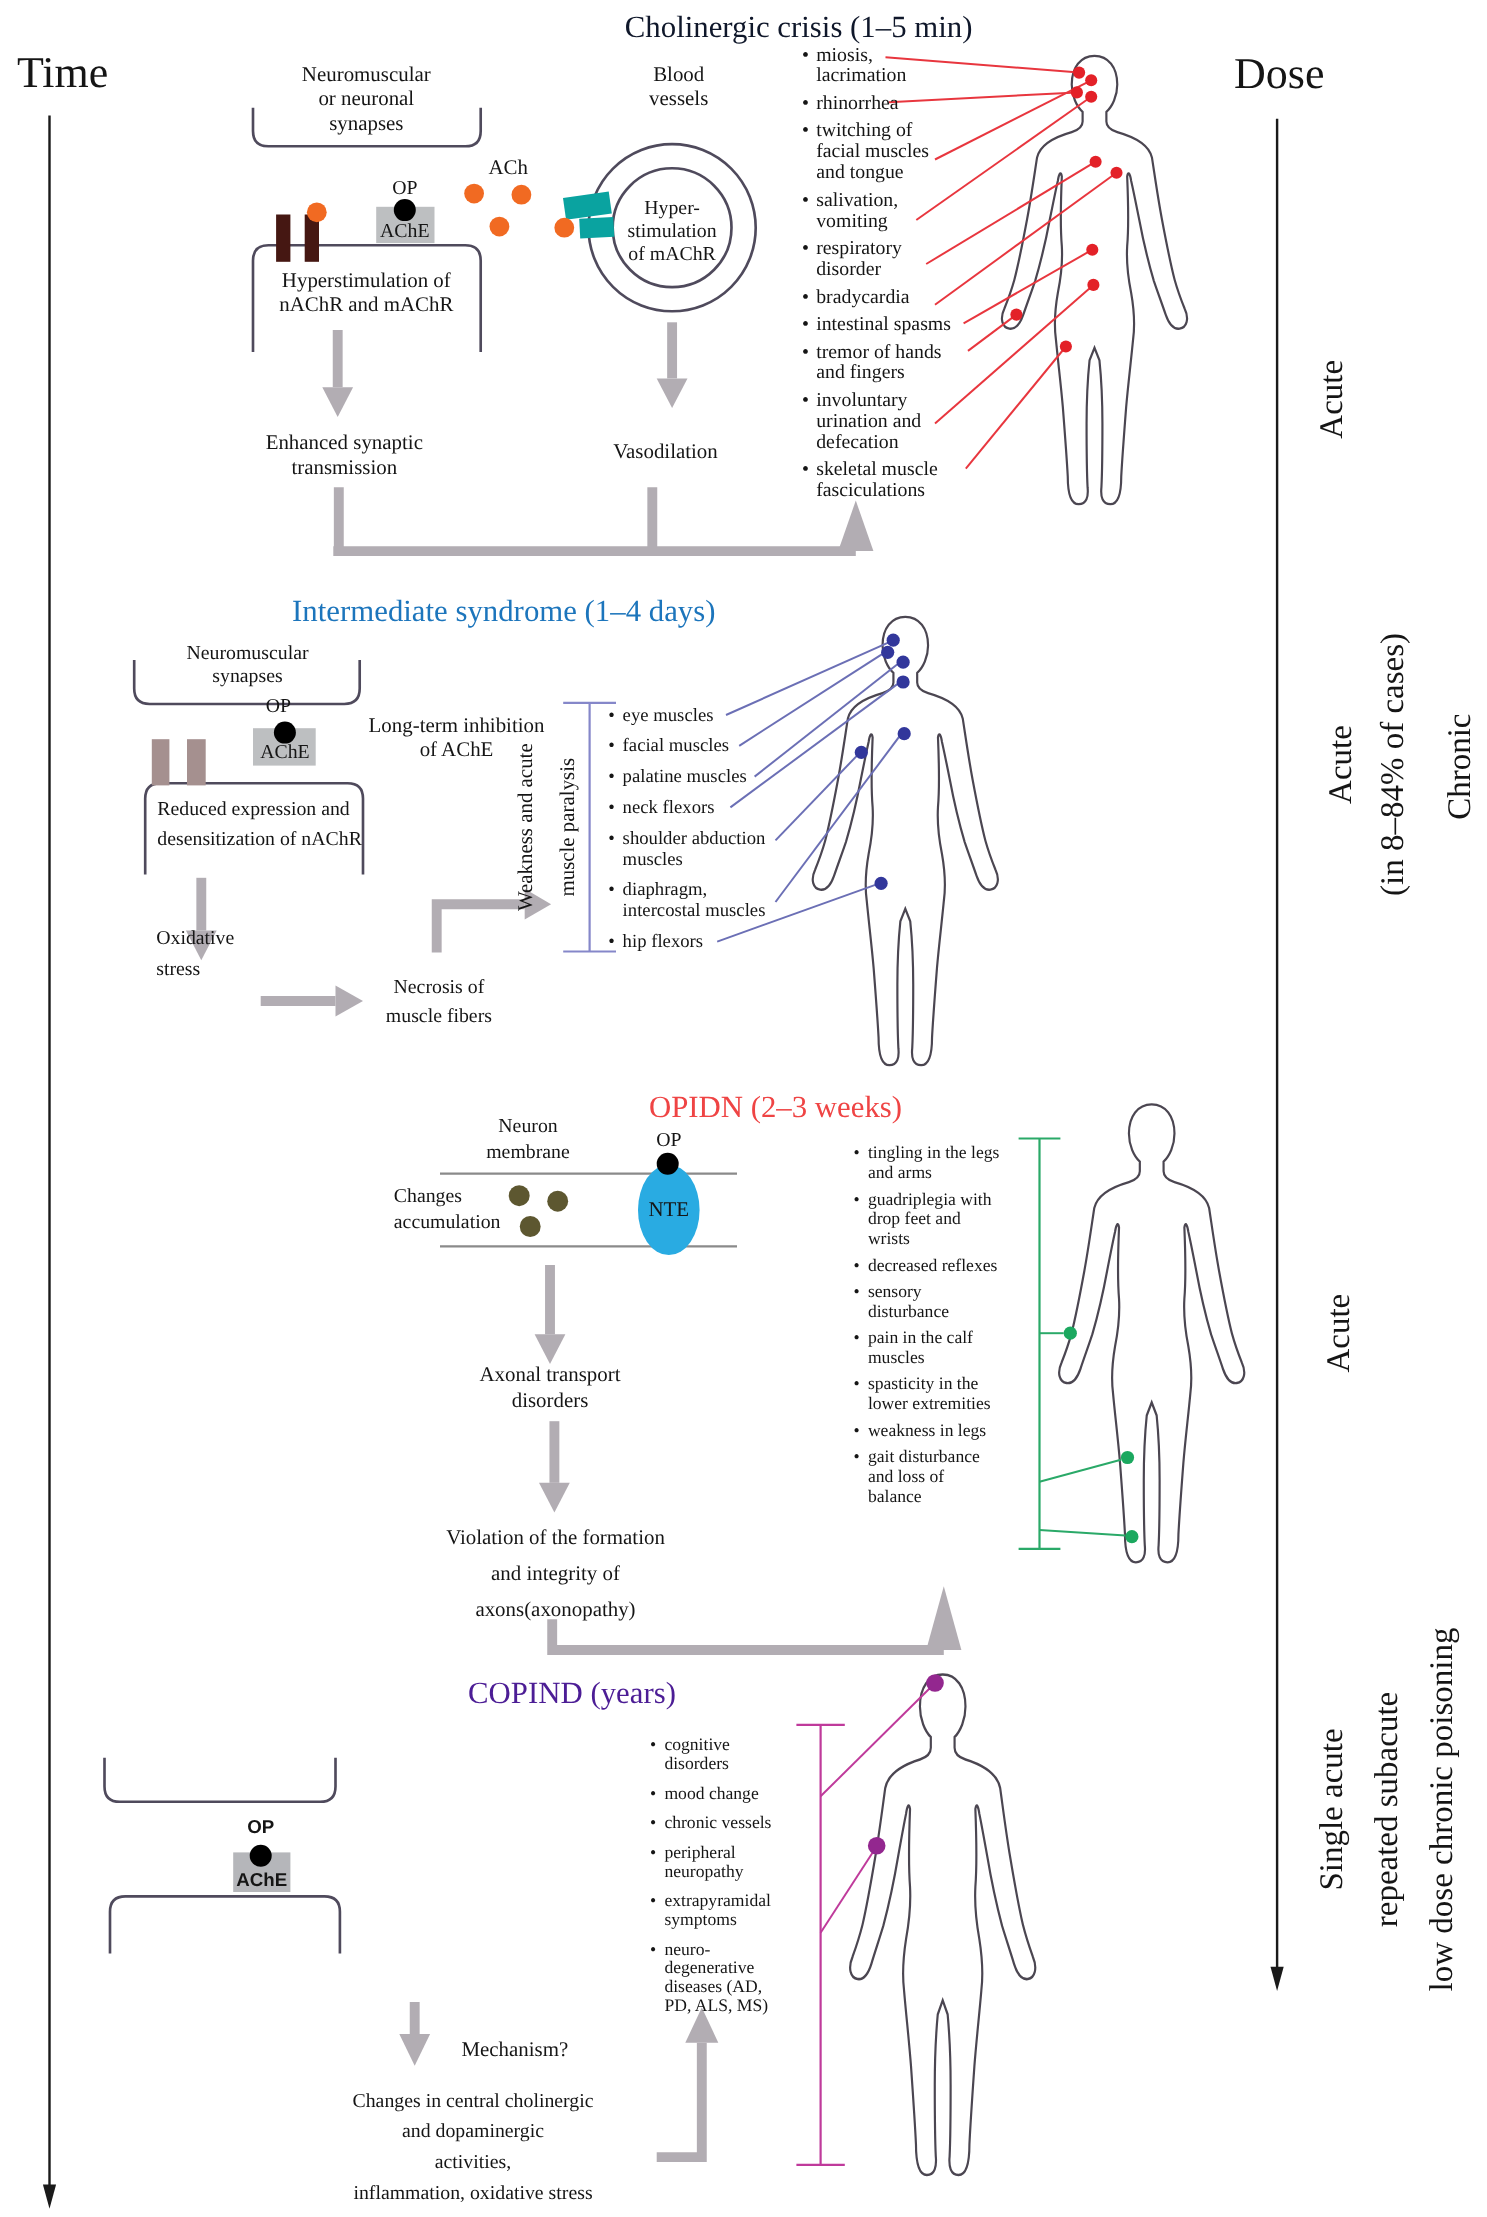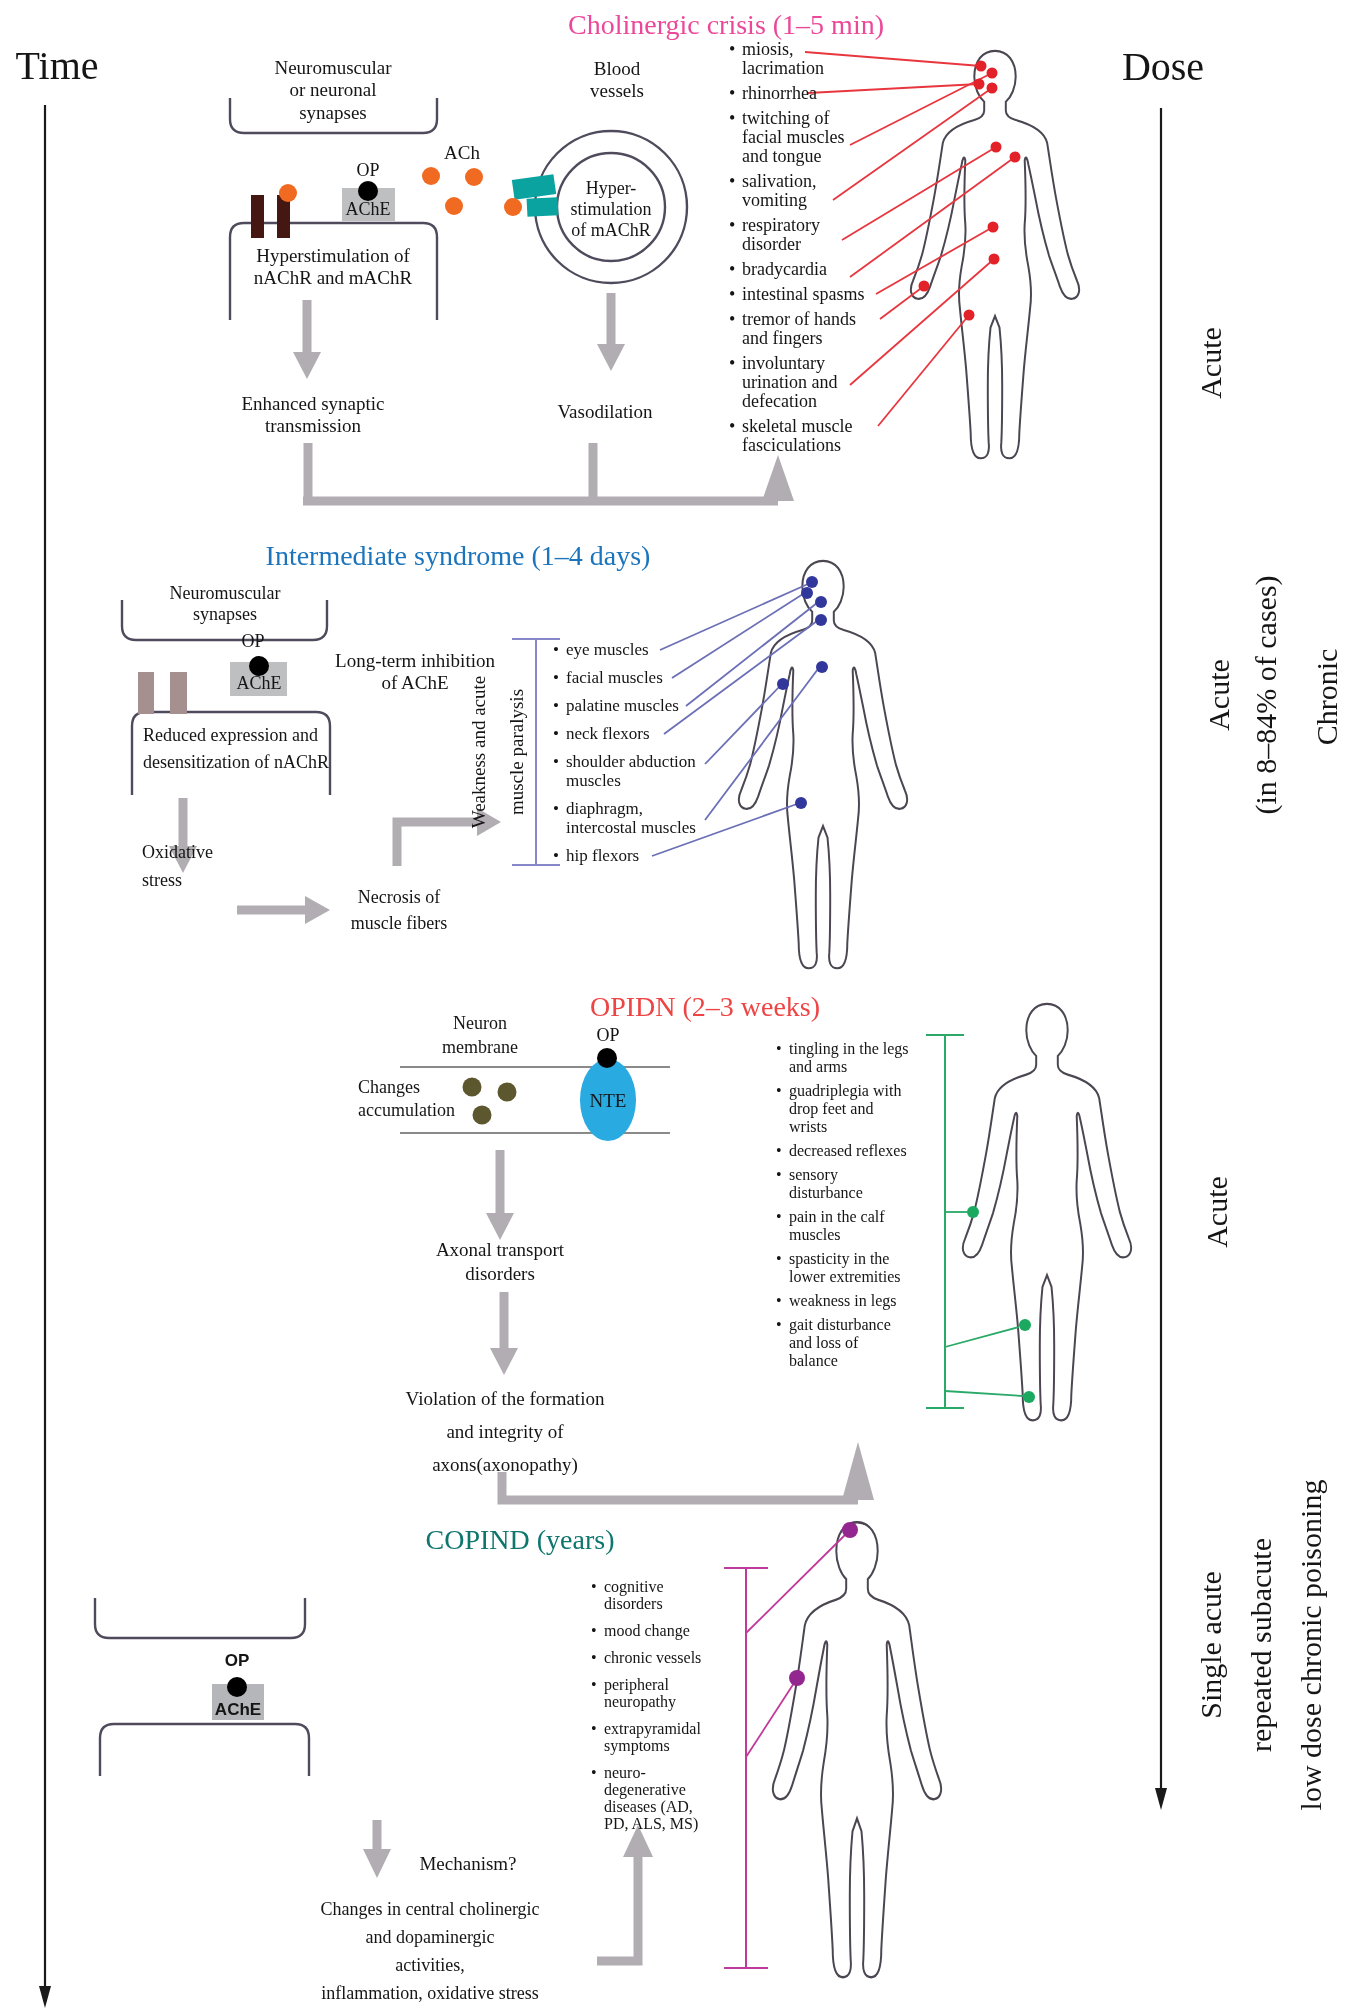--- a/index.html
+++ b/index.html
@@ -7,21 +7,21 @@
          font-family:"Liberation Serif",serif;color:#151515;}
   svg.gfx{position:absolute;left:0;top:0;z-index:1;}
   .lbl{position:absolute;z-index:2;line-height:1.18;}
   .c{transform:translate(-50%,-50%);text-align:center;}
   .rot{transform:translate(-50%,-50%) rotate(-90deg);text-align:center;white-space:nowrap;}
   .rotm{transform:translate(-50%,-50%) rotate(-90deg);text-align:center;}
   .rotm div{white-space:nowrap;}
   .f19{font-size:19px;} .f18{font-size:18px;}
   .axis{font-size:40px;}
   .title{font-size:28px;white-space:nowrap;}
-  .t1{color:#ec4899;} .t2{color:#1c75bc;} .t3{color:#ef4444;} .t4{color:#0f766e;}
+  .t1{color:#0f172a;} .t2{color:#1c75bc;} .t3{color:#ef4444;} .t4{color:#4c1d95;}
   .side{font-size:30px;}
   .opache{font-size:18px;}
   .boldsans{font-family:"Liberation Sans",sans-serif;font-weight:bold;font-size:17px;}
   .list{position:absolute;z-index:2;}
   .li{position:relative;padding-left:14px;}
   .li::before{content:"\2022";position:absolute;left:1px;top:0;}
   .ls1{width:140px;font-size:18px;line-height:19px;} .ls1 .li{margin-bottom:6px;}
   .ls2{width:145px;font-size:17px;line-height:19px;} .ls2 .li{margin-bottom:9px;}
   .ls3{width:134px;font-size:16px;line-height:18px;} .ls3 .li{margin-bottom:6px;}
   .ls4{width:120px;font-size:16px;line-height:17px;} .ls4 .li{margin-bottom:10px;}

